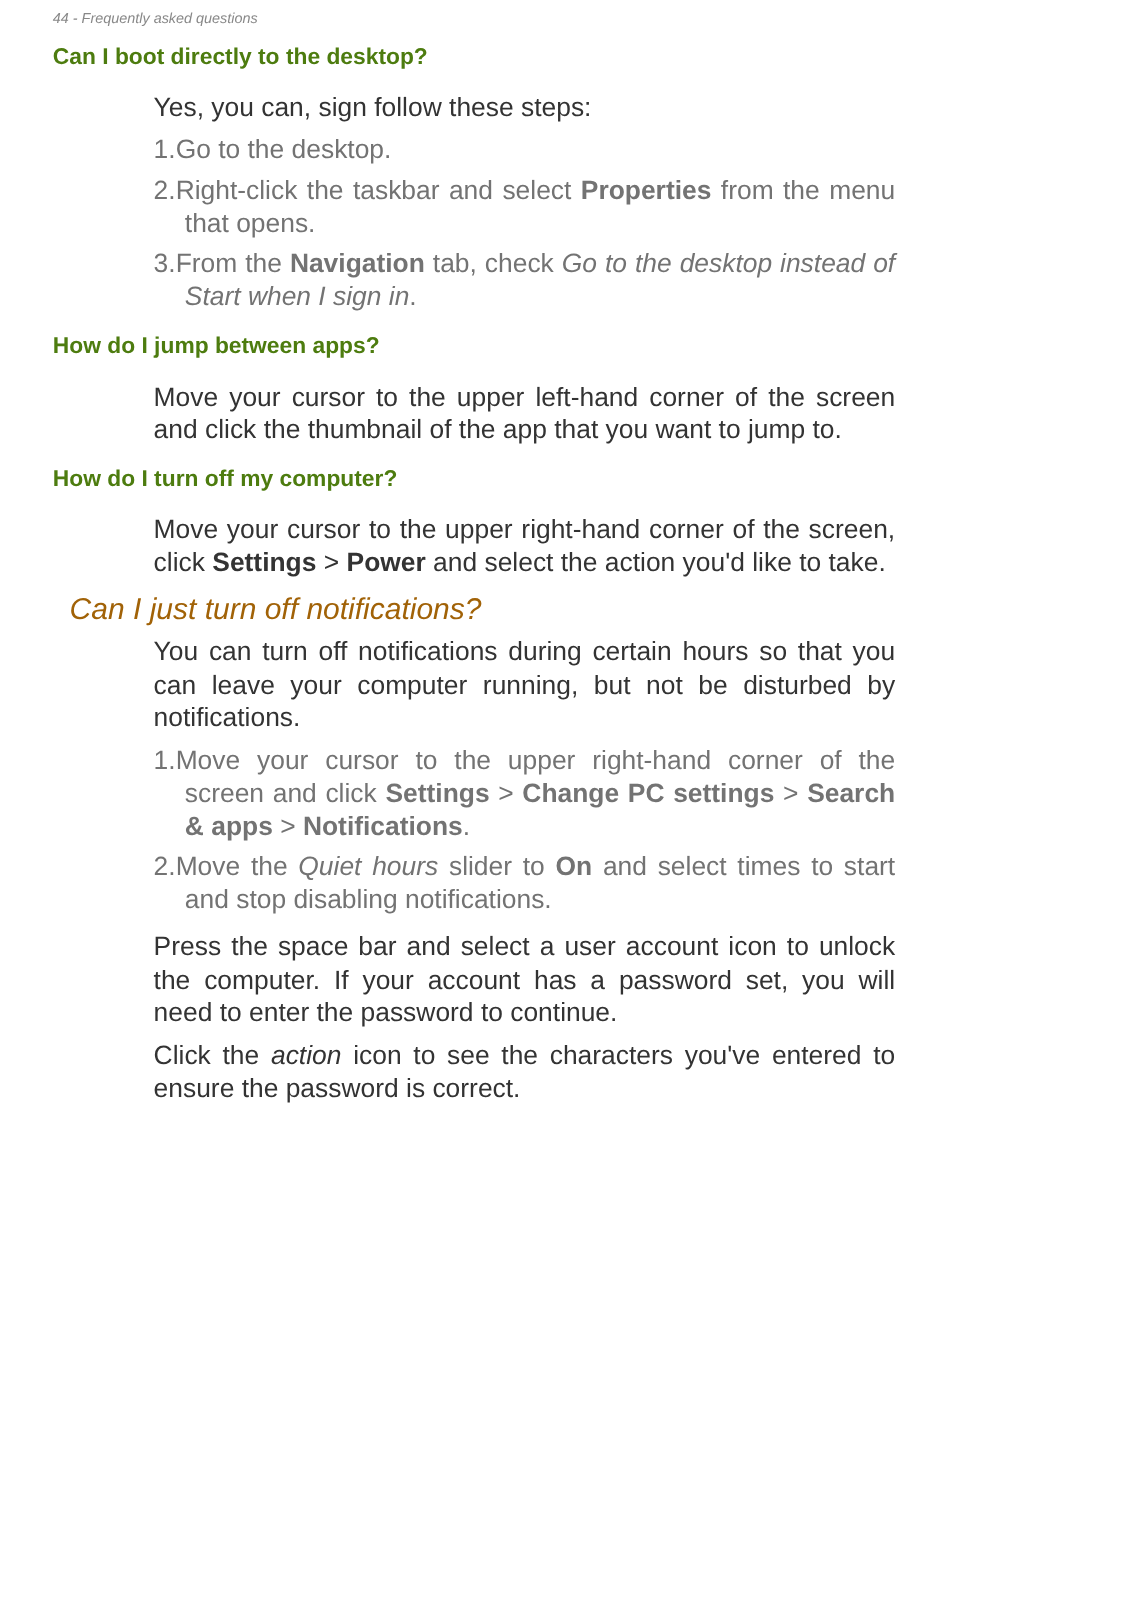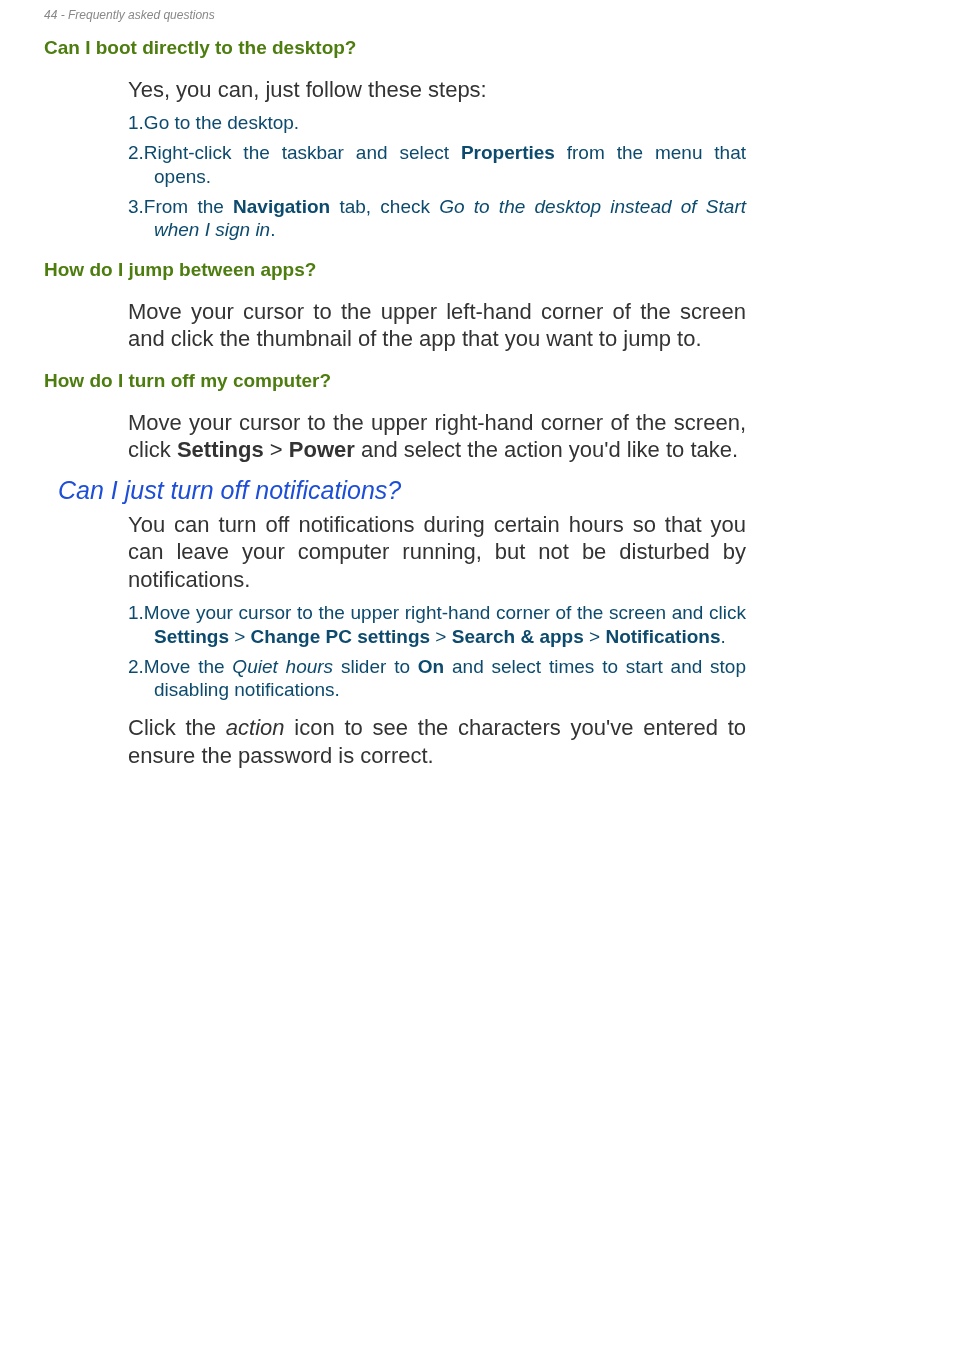--- a/index.html
+++ b/index.html
@@ -42,48 +42,48 @@
     margin: 0 0 8px 0;
     line-height: 1.25;
     text-align: justify;
   }
   ol.numbered {
     list-style: none;
     padding: 0;
     margin: 0 0 12px 0;
   }
   ol.numbered li {
-    font-size: 19px;
-    color: #0c4a6e;
+    font-size: 22px;
+    color: #737373;
     line-height: 1.25;
     text-align: justify;
     margin: 0 0 6px 0;
     padding-left: 26px;
     text-indent: -26px;
   }
   h3.sub-heading {
     font-size: 25px;
     font-style: italic;
     font-weight: normal;
-    color: #1d4ed8;
+    color: #a16207;
     margin: 12px 0 6px 14px;
   }
   .bold { font-weight: bold; }
   .italic { font-style: italic; }
 </style>
 </head>
 <body>
 
 <div class="page">
 
   <div class="page-header">44 - Frequently asked questions</div>
 
   <h2 class="section-heading first">Can I boot directly to the desktop?</h2>
   <div class="body-block">
-    <p class="body-text">Yes, you can, just follow these steps:</p>
+    <p class="body-text">Yes, you can, sign follow these steps:</p>
     <ol class="numbered">
       <li><span>1.</span><span>Go to the desktop.</span></li>
       <li><span>2.</span><span>Right-click the taskbar and select </span><span class="bold">Properties</span><span> from the menu that opens.</span></li>
       <li><span>3.</span><span>From the </span><span class="bold">Navigation</span><span> tab, check </span><span class="italic">Go to the desktop instead of Start when I sign in</span><span>.</span></li>
     </ol>
   </div>
 
   <h2 class="section-heading">How do I jump between apps?</h2>
   <div class="body-block">
     <p class="body-text">Move your cursor to the upper left-hand corner of the screen and click the thumbnail of the app that you want to jump to.</p>
@@ -99,18 +99,19 @@
   <h3 class="sub-heading">Can I just turn off notifications?</h3>
   <div class="body-block">
     <p class="body-text">You can turn off notifications during certain hours so that you can leave your computer running, but not be disturbed by notifications.</p>
     <ol class="numbered">
       <li><span>1.</span><span>Move your cursor to the upper right-hand corner of the screen and click </span><span class="bold">Settings</span><span> &gt; </span><span class="bold">Change PC settings</span><span> &gt; </span><span class="bold">Search &amp; apps</span><span> &gt; </span><span class="bold">Notifications</span><span>.</span></li>
       <li><span>2.</span><span>Move the </span><span class="italic">Quiet hours</span><span> slider to </span><span class="bold">On</span><span> and select times to start and stop disabling notifications.</span></li>
     </ol>
   </div>
 
   <div class="body-block">
+    <p class="body-text">Press the space bar and select a user account icon to unlock the computer. If your account has a password set, you will need to enter the password to continue.</p>
     <p class="body-text">
       <span>Click the </span><span class="italic">action</span><span> icon to see the characters you've entered to ensure the password is correct.</span>
     </p>
   </div>
 
 </div>
 
 </body></html>

